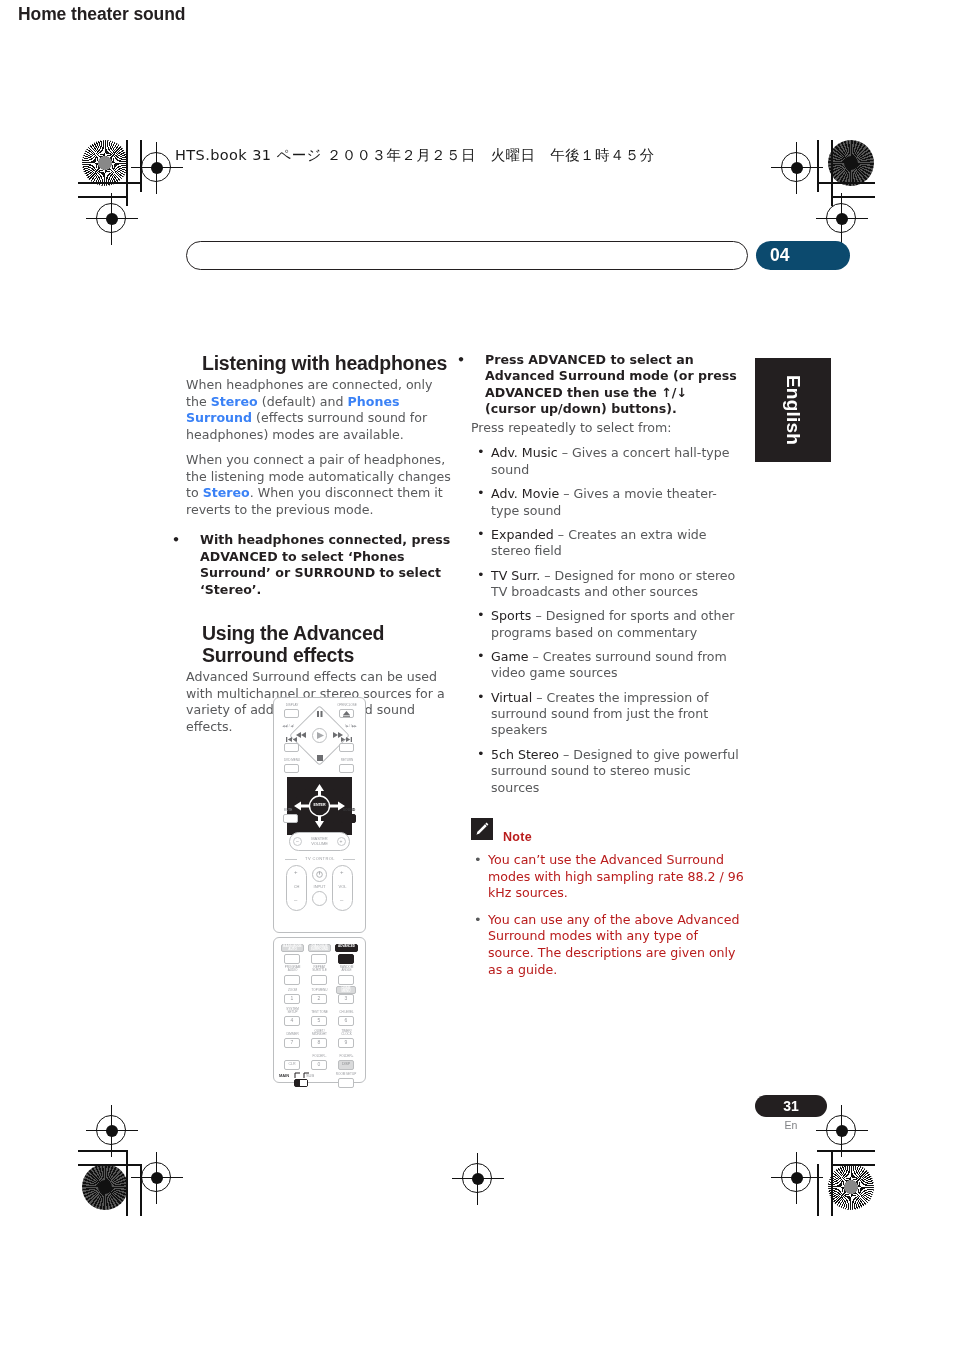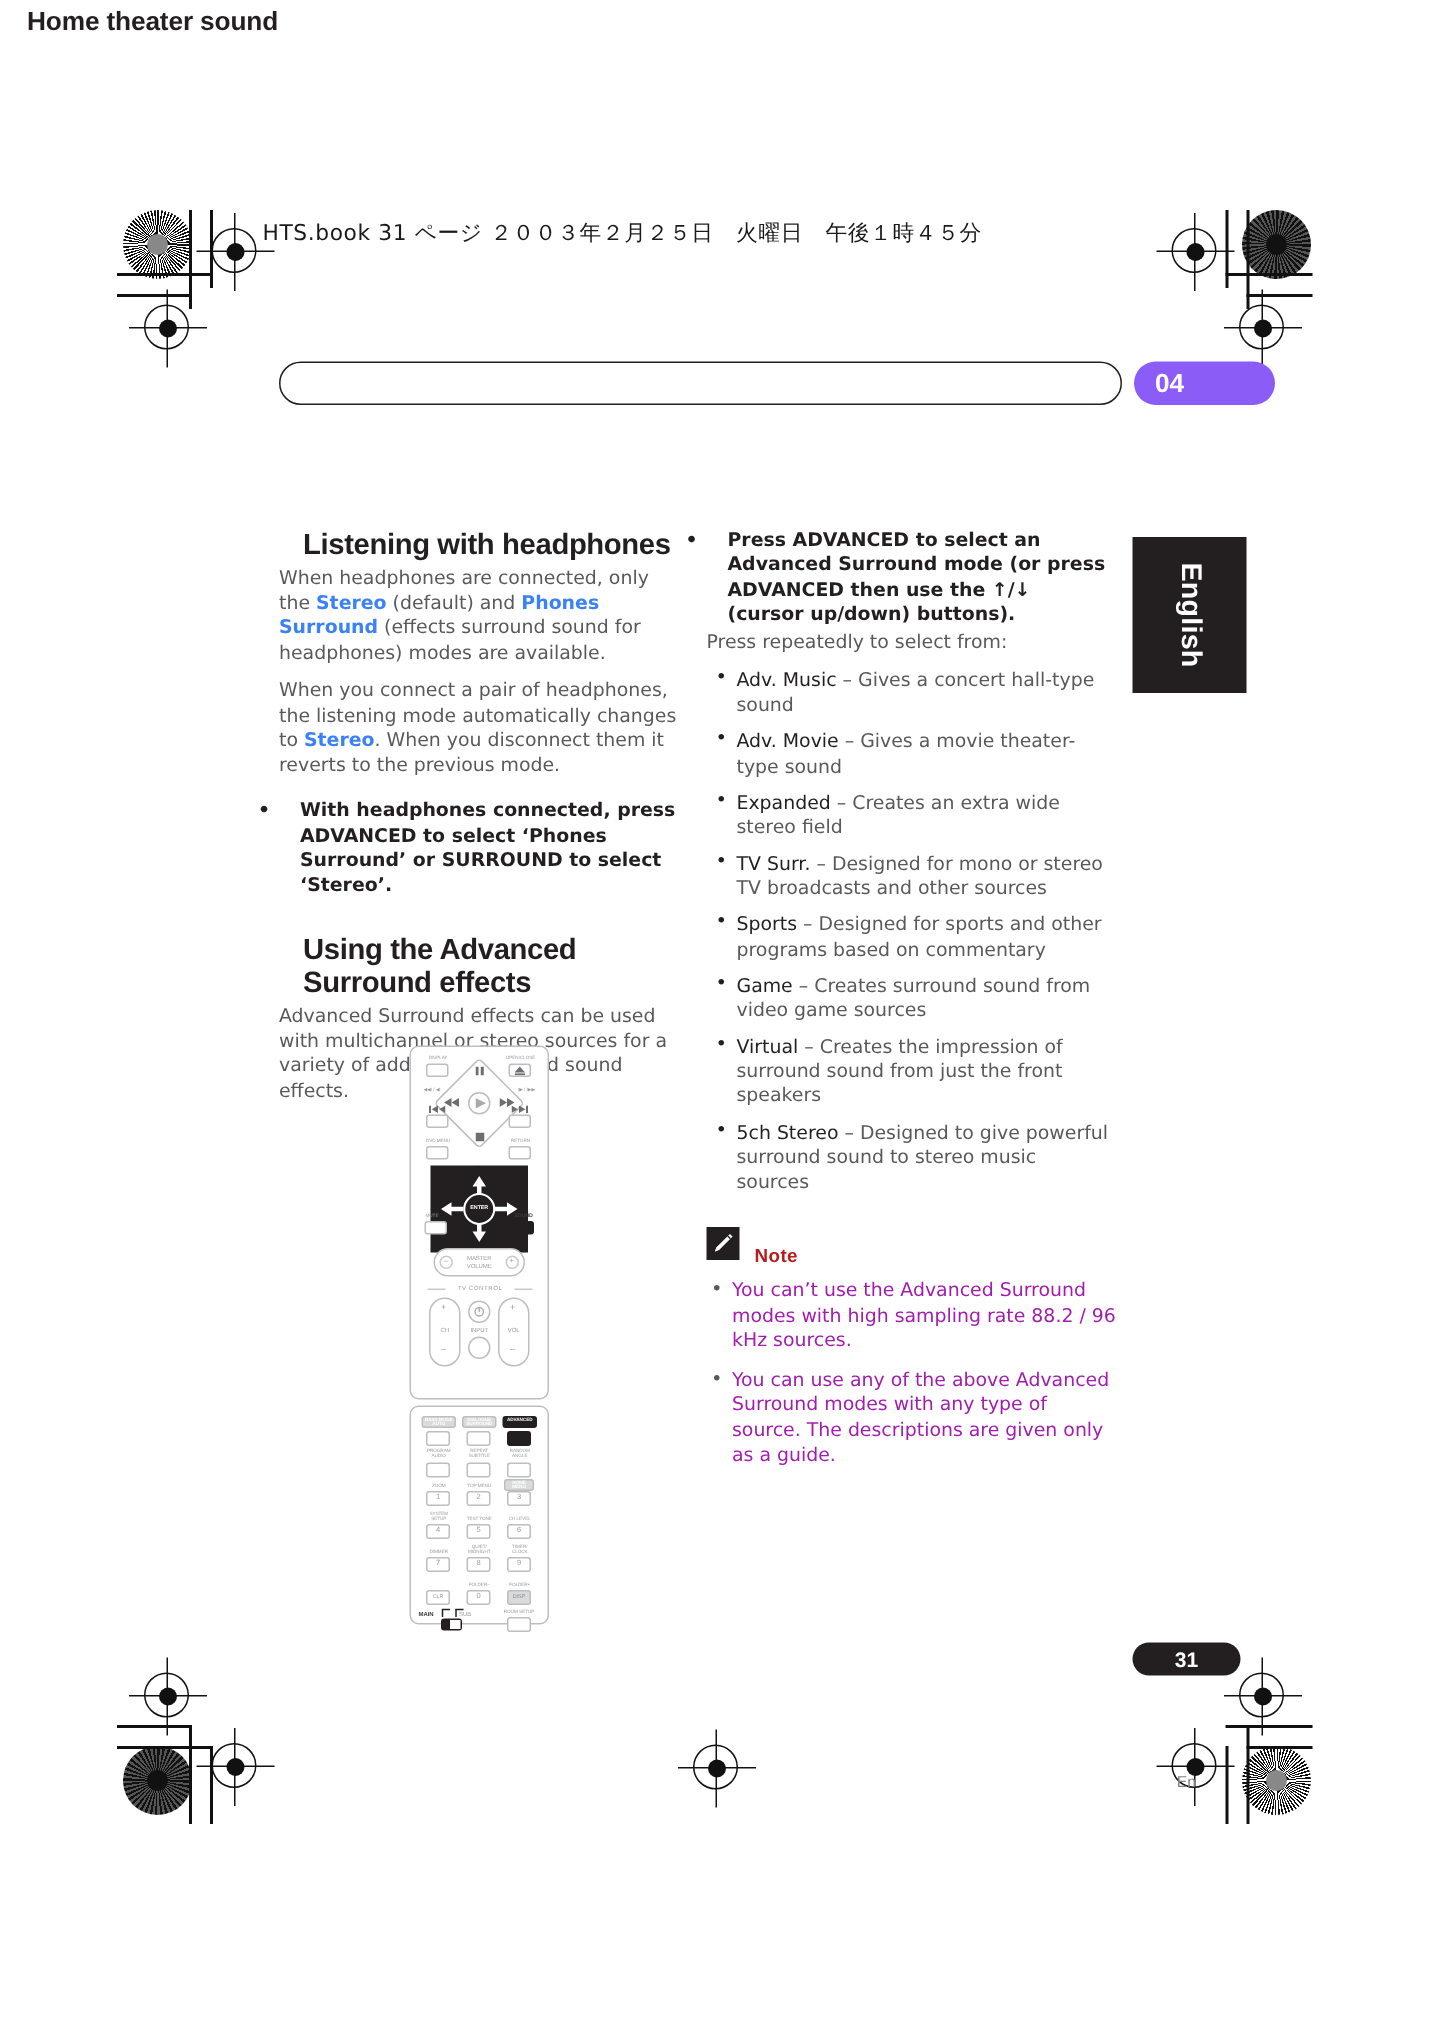--- a/index.html
+++ b/index.html
@@ -93,21 +93,21 @@
     font-weight: bold;
     letter-spacing: -0.1px;
     color: #231f20;
   }
   .chapter-num {
     position: absolute;
     left: 756px;
     top: 241px;
     width: 94px;
     height: 29px;
-    background: #8b5cf6;
+    background: #0c4a6e;
     border-radius: 15px;
     color: #ffffff;
     font-size: 17.5px;
     font-weight: bold;
     display: flex;
     align-items: center;
     padding-left: 14px;
     box-sizing: border-box;
   }
 
@@ -215,21 +215,21 @@
   }
   ul.notes {
     list-style: none;
     margin: 12px 0 0 0;
     padding: 0;
   }
   ul.notes li {
     position: relative;
     font-size: 12.6px;
     line-height: 1.32;
-    color: #a21caf;
+    color: #b91c1c;
     margin-bottom: 10px;
     padding-left: 17px;
     font-family: "DejaVu Sans", "Liberation Sans", sans-serif;
   }
   ul.notes li::before {
     content: "\2022";
     position: absolute;
     left: 3px; top: -1px;
     color: #58595b;
     font-size: 13px;
@@ -247,21 +247,21 @@
     color: #fff;
     font-size: 14px;
     font-weight: bold;
     display: flex;
     align-items: center;
     justify-content: center;
   }
   .pagenum-sub {
     position: absolute;
     left: 755px;
-    top: 1182px;
+    top: 1119px;
     width: 72px;
     text-align: center;
     font-size: 10.5px;
     color: #808285;
   }
 
   
   .remote {
     position: absolute;
     left: 273px;

